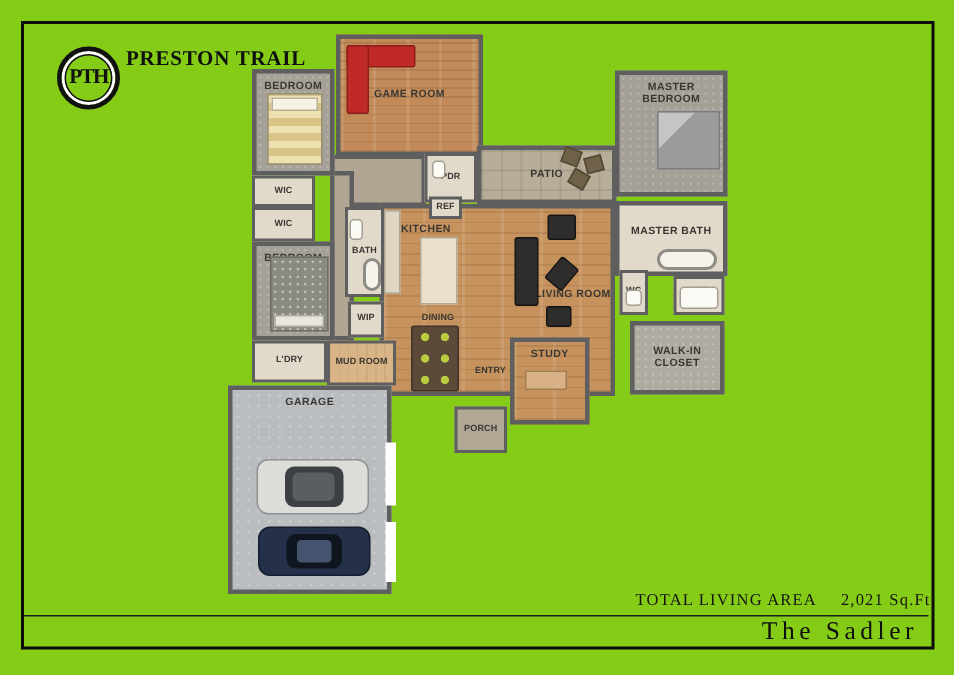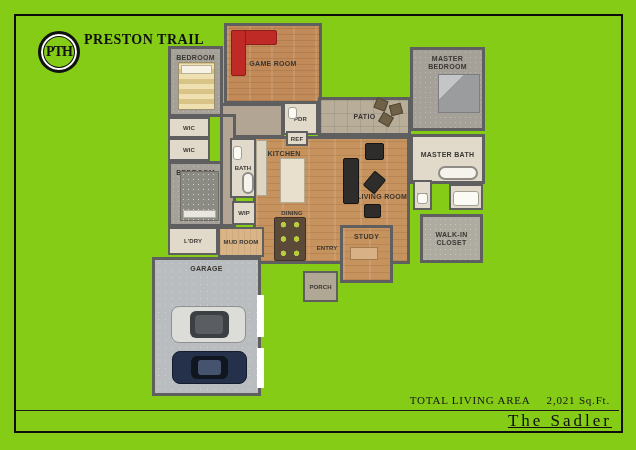--- a/index.html
+++ b/index.html
@@ -86,24 +86,24 @@
   .kind-car-silver::after{content:"";position:absolute;left:32%;top:22%;width:38%;height:56%;
     background:#5a5e63;border-radius:4px;}
   .kind-car-navy{background:#25314a;border:1px solid #141d2e;border-radius:8px;}
   .kind-car-navy::before{content:"";position:absolute;left:24%;top:12%;width:52%;height:76%;
     background:#10161f;border-radius:6px;}
   .kind-car-navy::after{content:"";position:absolute;left:34%;top:26%;width:32%;height:48%;
     background:#46536e;border-radius:3px;}
 
   
   #footer-rule{position:absolute;left:16px;top:410px;width:603px;height:1px;background:#1c1c1c;}
-  #footer-total{position:absolute;right:26px;top:394px;display:flex;gap:16px;align-items:baseline;
+  #footer-total{position:absolute;right:12px;top:394px;display:flex;gap:16px;align-items:baseline;
     font:400 11px "Liberation Serif",serif;color:#151515;letter-spacing:.8px;}
   #plan-name{position:absolute;right:24px;top:411px;font:400 17px "Liberation Serif",serif;
-    color:#0f0f0f;letter-spacing:3px;text-decoration:underline;}
+    color:#0f0f0f;letter-spacing:3px;}
 </style>
 </head>
 <body>
 
 <div id="sheet">
   <div id="frame"></div>
 
   <div id="logo">
     <div id="logo-circle">
       <span id="logo-monogram">PTH</span>

